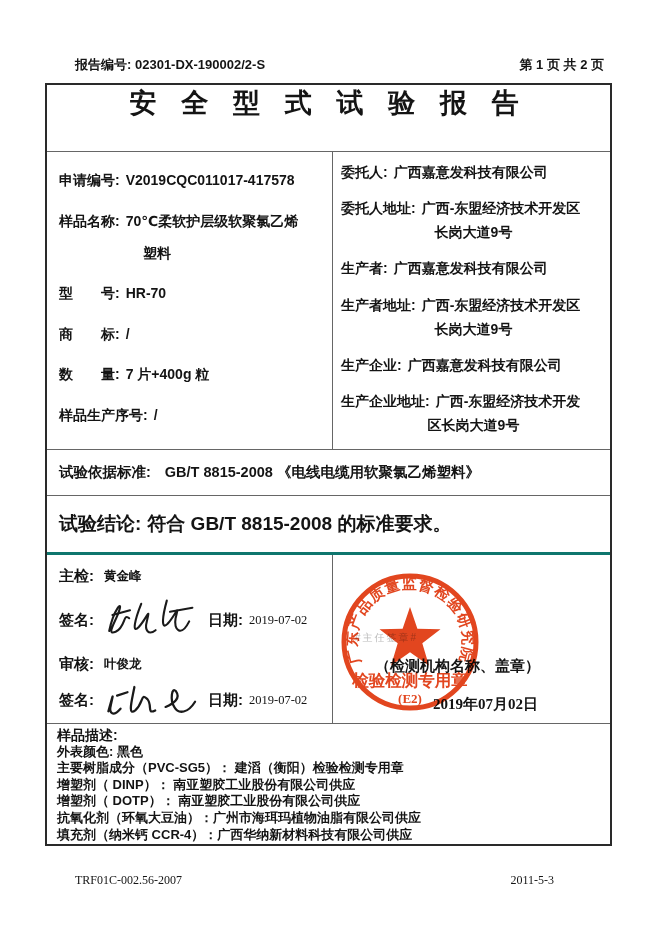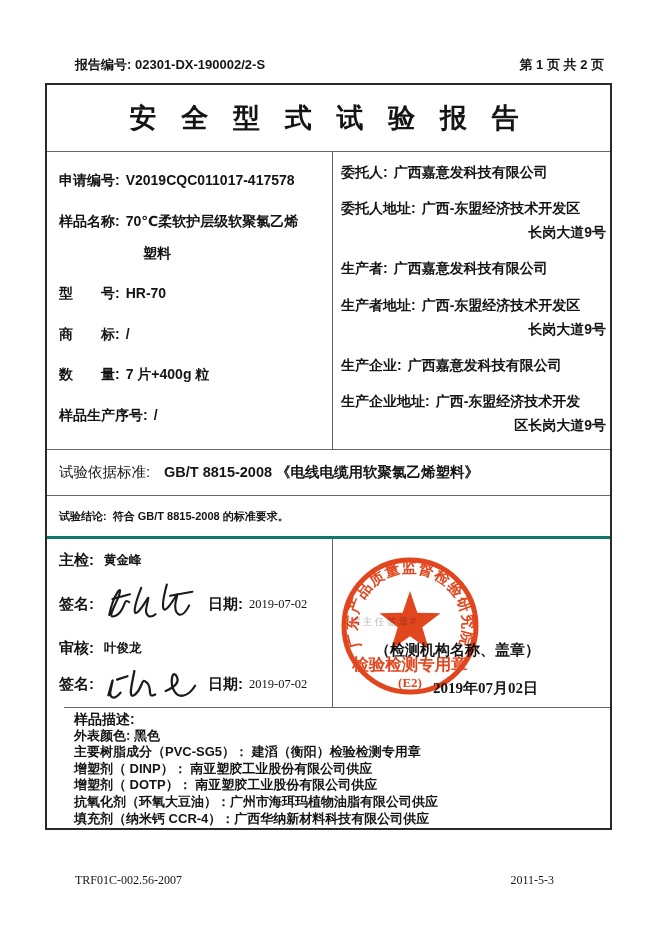--- a/index.html
+++ b/index.html
@@ -14,41 +14,41 @@
     display:flex; justify-content:space-between; align-items:baseline;
     padding:0 8px 0 30px; font-size:13px; font-weight:600;
   }
   .doc{
     position:absolute; top:83px; left:45px; width:567px;
     border:2px solid var(--outer); background:#fff;
   }
   .sect{ border-top:1px solid var(--line); }
   .sect:first-child{ border-top:none; }
 
-  .title-box{ height:66px; display:flex; align-items:center; justify-content:center; }
+  .title-box{ height:66px; display:flex; align-items:flex-start; justify-content:center; }
   .title-box h1{
     font-size:27px; font-weight:700; letter-spacing:9px; white-space:pre;
     font-family:"Liberation Serif","DejaVu Serif",serif;
   }
 
   .info-grid{ display:flex; height:298px; }
   .info-col{ display:flex; flex-direction:column; font-size:14px;gap:11px; }
   .info-left{ width:286px; border-right:1px solid var(--line);
     padding:20px 4px 24px 12px; justify-content:space-between; }
   .info-right{ flex:1; padding:12px 4px 14px 8px; justify-content:space-between; }
   .irow .lbl{ font-weight:700; margin-right:6px; white-space:pre; }
   .irow .val{ font-weight:600; }
   .cont{ font-weight:600; }
   .cont.indent{ margin-left:84px; margin-top:14px; }
-  .cont.center{ text-align:right; margin-top:6px; }
+  .cont.center{ text-align:center; margin-top:6px; }
 
   .std-row{ height:46px; display:flex; align-items:center; padding:0 12px; font-size:14.5px; }
-  .std-row .lbl{ font-weight:400; margin-right:14px; }
+  .std-row .lbl{ font-weight:700; margin-right:14px; }
   .std-row .val{ font-weight:600; }
-  .concl-row{ height:41px; display:flex; align-items:center; padding:0 12px; font-size:11px; }
+  .concl-row{ height:57px; display:flex; align-items:center; padding:0 12px; font-size:19px; }
   .concl-row .lbl{ font-weight:700; margin-right:6px; }
   .concl-row .val{ font-weight:600; }
 
   .sig-sect{ border-top:3px solid #0f766e; display:flex; height:171px; }
   .sig-left{ width:286px; border-right:1px solid var(--line);
     padding:12px 4px 10px 12px; display:flex; flex-direction:column; justify-content:space-between; }
   .sig-row{ display:flex; align-items:center; font-size:15px; }
   .sig-row .lbl{ font-weight:700; white-space:nowrap; }
   .sig-row .person{ font-size:12.5px; font-weight:600; margin-left:10px; }
   .sig-row .script{ margin:-10px 2px -8px 4px; flex:0 0 auto; }
@@ -58,21 +58,21 @@
   .sig-right{ flex:1; position:relative; }
   .stamp{ position:absolute; left:2px; top:12px; z-index:2; mix-blend-mode:multiply; }
   .stamp-stroke{ fill:none; stroke:var(--stamp-color); }
   .stamp-fill{ fill:var(--stamp-color); }
   .stamp-text{ fill:var(--stamp-color); font-weight:700; font-family:"Liberation Serif","DejaVu Serif",serif; }
   .watermark{ position:absolute; left:22px; top:76px; z-index:1; color:#bcbcbc; font-size:10px; letter-spacing:2px; }
   .org-caption{ position:absolute; left:42px; top:102px; z-index:1; font-size:15px; font-weight:600; white-space:nowrap; }
   .stamp-date{ position:absolute; left:100px; top:140px; z-index:1; font-size:15px; font-weight:600;
     font-family:"Liberation Serif","DejaVu Serif",serif; white-space:nowrap; }
 
-  .desc-sect{ height:121px; padding:3px 10px; font-size:13px; line-height:16.6px;margin-left:17px; }
+  .desc-sect{ height:121px; padding:3px 10px; font-size:13px; line-height:16.6px; }
   .desc-sect .desc-header{ font-weight:700; font-size:14px; }
   .desc-line{ font-weight:600; }
 
   .remark-row{ height:25px; display:flex; align-items:center; padding:0 12px; font-size:14px; }
   .remark-row .lbl{ font-weight:700; white-space:pre; margin-right:8px; }
   .remark-row .val{ font-weight:600; }
 
   .page-footer{
     position:absolute; top:873px; left:45px; width:567px;
     display:flex; justify-content:space-between; align-items:baseline;

